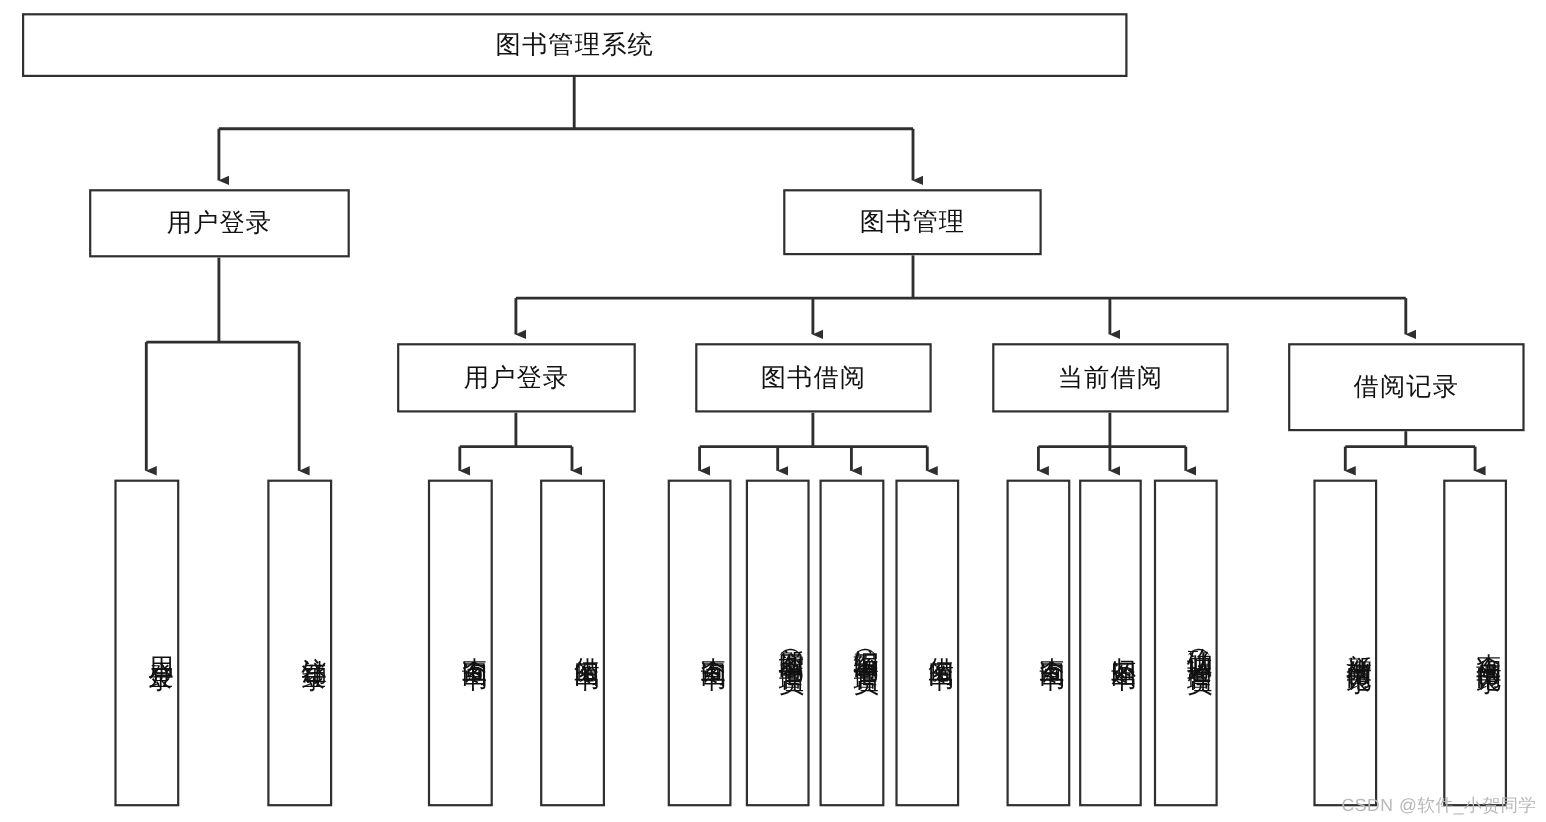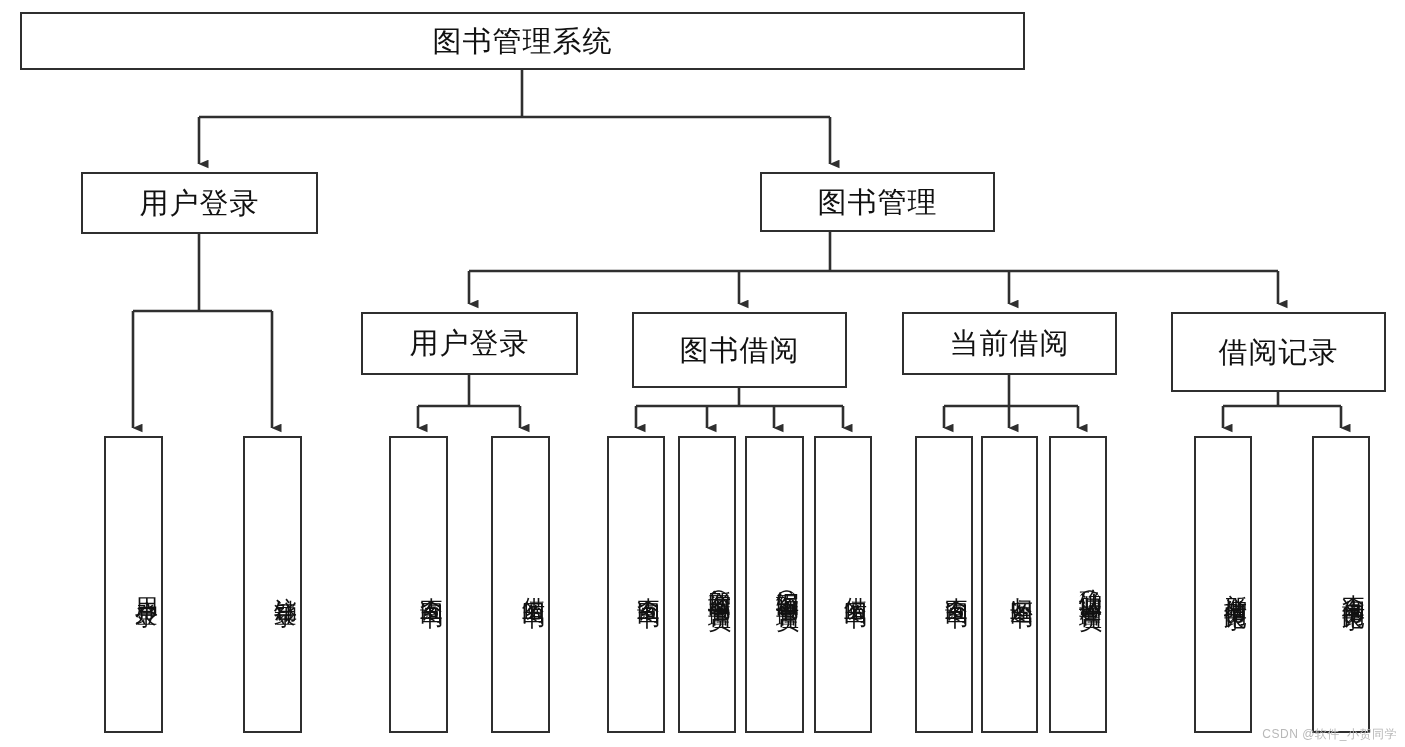--- a/index.html
+++ b/index.html
@@ -32,21 +32,21 @@
     box-sizing: border-box;
     border: 2.5px solid #2f2f2f;
     background: #ffffff;
     display: flex;
     align-items: center;
     justify-content: center;
     color: #111111;
     overflow: hidden;
   }
   .node-box.horizontal {
-    font-size: 29px;
+    font-size: 23px;
     letter-spacing: 1px;
     line-height: 1.2;
   }
   .node-box.vertical {
     writing-mode: vertical-rl;
     text-orientation: upright;
     font-size: 23px;
     line-height: 1.25;
     letter-spacing: 3px;
     padding: 6px 0;
@@ -58,21 +58,21 @@
     text-orientation: upright;
     white-space: nowrap;
   }
   .node-box .label {
     display: block;
   }
   #watermark {
     position: absolute;
     right: 8px;
     bottom: 4px;
-    font-size: 12px;
+    font-size: 16px;
     color: #b8b8b8;
     letter-spacing: 0.5px;
     white-space: nowrap;
     pointer-events: none;
     font-family: "Liberation Sans", "DejaVu Sans", sans-serif;
   }
 </style>
 </head>
 <body>
 
@@ -130,28 +130,28 @@
     </g>
   </svg>
 
   <div class="node-box horizontal" style="left:20px; top:12px; width:1005px; height:58px;">
     <span class="label">图书管理系统</span>
   </div>
 
   <div class="node-box horizontal" style="left:81px; top:172px; width:237px; height:62px;">
     <span class="label">用户登录</span>
   </div>
-  <div class="node-box horizontal" style="left:712px; top:172px; width:235px; height:60px;margin-left:48px;">
+  <div class="node-box horizontal" style="left:712px; top:172px; width:235px; height:60px;">
     <span class="label">图书管理</span>
   </div>
 
   <div class="node-box horizontal" style="left:361px; top:312px; width:217px; height:63px;">
     <span class="label">用户登录</span>
   </div>
-  <div class="node-box horizontal" style="left:632px; top:312px; width:215px; height:76px;">
+  <div class="node-box horizontal" style="left:632px; top:312px; width:215px; height:63px;">
     <span class="label">图书借阅</span>
   </div>
   <div class="node-box horizontal" style="left:902px; top:312px; width:215px; height:63px;">
     <span class="label">当前借阅</span>
   </div>
   <div class="node-box horizontal" style="left:1171px; top:312px; width:215px; height:80px;">
     <span class="label">借阅记录</span>
   </div>
 
   <div class="node-box vertical" style="left:104px; top:436px; width:59px; height:297px;">

